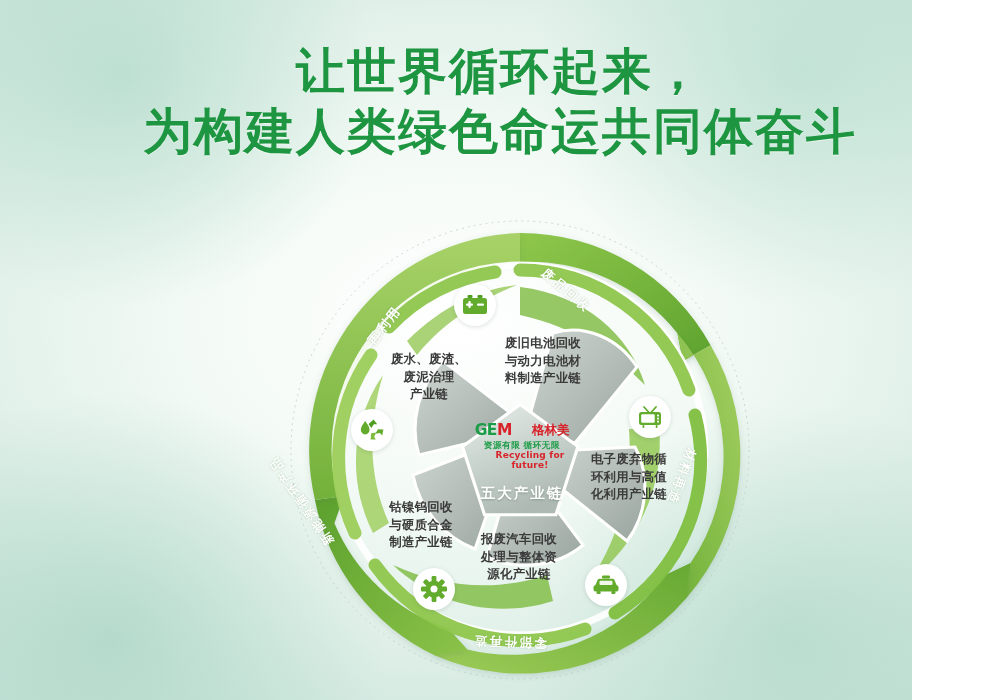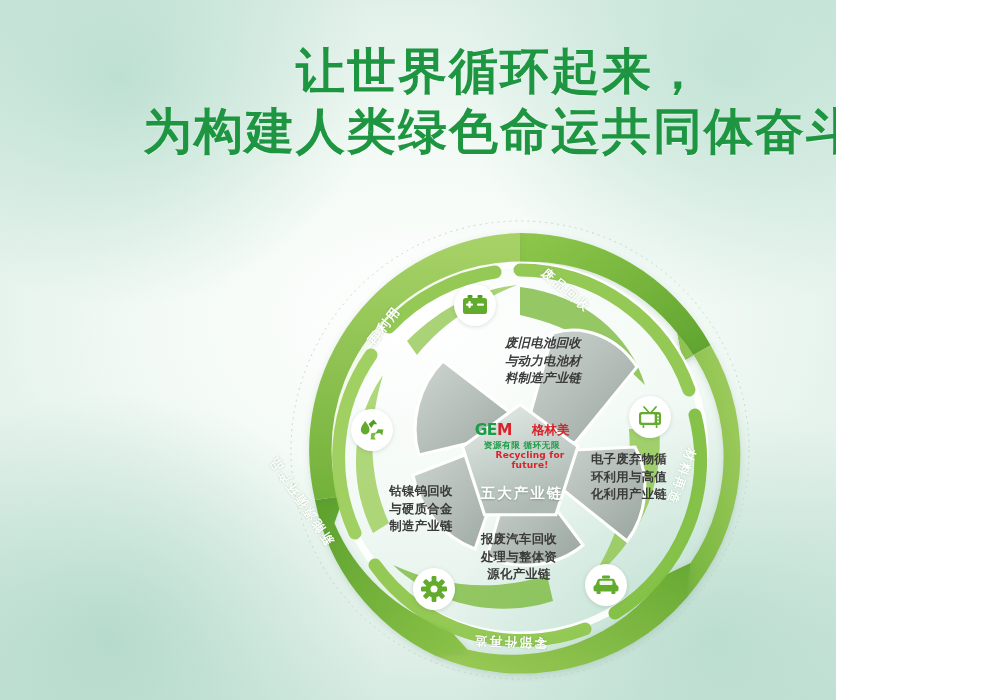--- a/index.html
+++ b/index.html
@@ -3,21 +3,21 @@
 <meta charset="utf-8">
 <style>
   html, body {
     margin: 0; padding: 0;
     width: 1000px; height: 700px;
     overflow: hidden;
     font-family: "Liberation Sans", "DejaVu Sans", sans-serif;
   }
   #stage {
     position: relative;
-    width: 836px; height: 700px;
+    width: 912px; height: 700px;
     background:
       radial-gradient(ellipse 780px 520px at 50% 46%, #ffffff 0%, #f3faf5 34%, #e2f1ea 60%, #cfe7de 80%, #c3e0d7 100%),
       linear-gradient(160deg, #d8ece3 0%, #cfe7df 40%, #c6e2db 100%);
     overflow: hidden;
   }
   
   .vign {
     position: absolute; pointer-events: none;
   }
   .vign.tl { left:-140px; top:-160px; width:520px; height:470px;
@@ -264,36 +264,39 @@
     <div class="ring-label" style="left:258px; top:48px; transform: rotate(40deg); transform-origin: left center;">废品回收</div>
 
     <div class="ring-label" style="left:406px; top:225px; transform: rotate(110deg); transform-origin: left center;">材料再造</div>
 
     <div class="ring-label" style="left:262px; top:419px; transform: rotate(182deg); transform-origin: left center;">零部件再造</div>
 
     <div class="ring-label" style="left:46px; top:320px; transform: rotate(236deg); transform-origin: left center;">新能源循环产品</div>
 
     <div class="ring-label" style="left:86px; top:120px; transform: rotate(308deg); transform-origin: left center;">再利用</div>
 
-    <div class="petal-label" style="left:212px; top:120px; width:92px;font-style:italic;">废旧电池回收
+    <div class="petal-label" style="left:212px; top:120px; width:92px;">废旧电池回收
 与动力电池材
 料制造产业链</div>
 
     <div class="petal-label" style="left:298px; top:236px; width:92px;">电子废弃物循
 环利用与高值
 化利用产业链</div>
 
     <div class="petal-label" style="left:188px; top:316px; width:92px;">报废汽车回收
 处理与整体资
 源化产业链</div>
 
-    <div class="petal-label" style="left:90px; top:268px; width:92px;">钴镍钨回收
+    <div class="petal-label" style="left:90px; top:284px; width:92px;">钴镍钨回收
 与硬质合金
 制造产业链</div>
 
+    <div class="petal-label" style="left:94px; top:136px; width:100px;">废水、废渣、
+废泥治理
+产业链</div>
 
     <div id="center-logo">
       <div class="logo-row1">
         <span class="gem-word">
           <span>GE</span><span class="gem-m-red">M</span>
         </span>
         <span class="logo-cn">格林美</span>
       </div>
       <div class="logo-row2">资源有限 循环无限</div>
       <div class="logo-row3">Recycling for future!</div>

